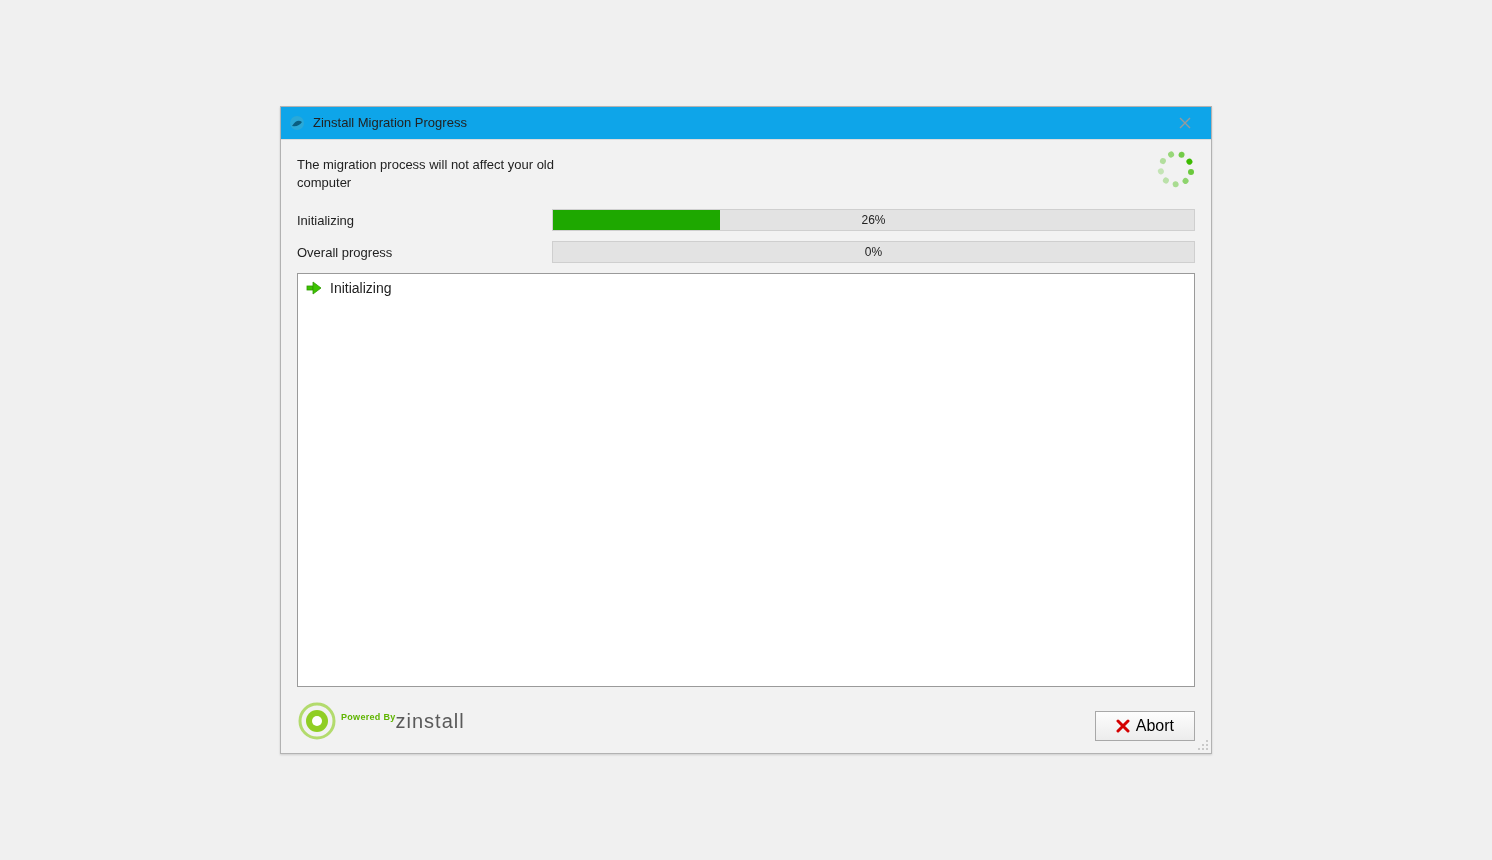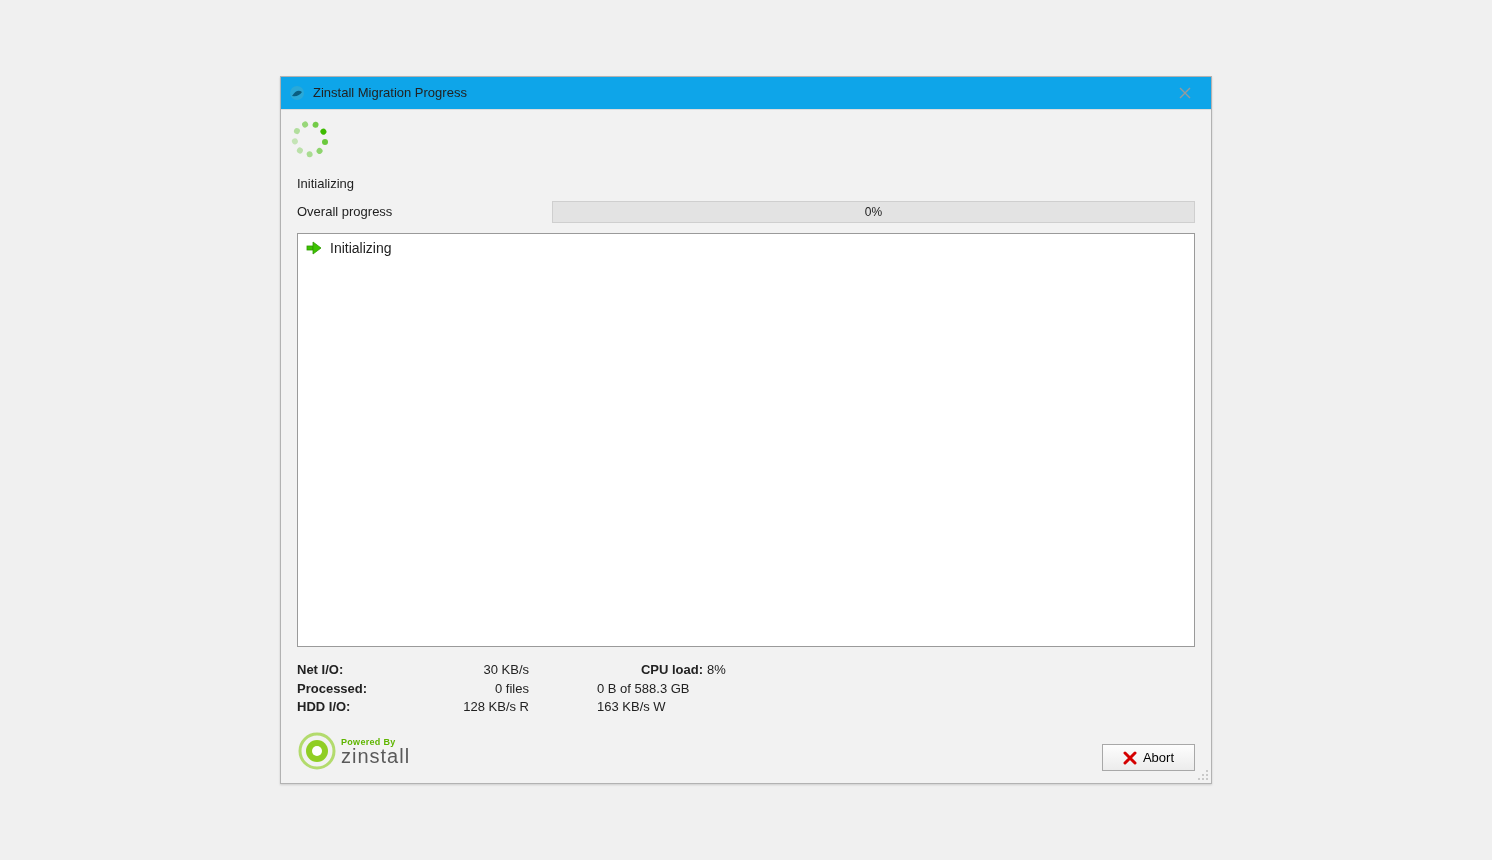--- a/index.html
+++ b/index.html
@@ -84,26 +84,26 @@
   .stats .lbl{font-weight:bold;}
   .stats .val{text-align:right;padding-right:8px;}
   .stats .lbl2{font-weight:bold;text-align:right;padding-right:4px;}
   .stats .val2{}
   
   .footer{
     display:flex;align-items:flex-end;justify-content:space-between;margin-top:14px;
   }
   .logo{display:flex;align-items:center;}
   .logo svg{flex:0 0 auto;}
-  .logo-text{display:flex;flex-direction:column;margin-left:4px;}
+  .logo-text{display:flex;flex-direction:row;margin-left:4px;}
   .logo-text .pb{color:#5fb500;font-size:9px;font-weight:bold;letter-spacing:.3px;}
   .logo-text .br{color:#5a5a5a;font-size:20px;font-weight:300;letter-spacing:1px;font-family:"Segoe UI",Arial,sans-serif;line-height:.9;}
   .abort{
     border:1px solid #a8a8a8;background:linear-gradient(#fdfdfd,#ececec);
-    padding:5px 20px;font-size:13px;display:flex;align-items:center;cursor:pointer;
+    padding:5px 20px;font-size:16px;display:flex;align-items:center;cursor:pointer;
   }
   .abort .xicon{width:14px;height:14px;margin-right:6px;}
   .grip{
     position:absolute;right:2px;bottom:2px;width:12px;height:12px;opacity:.45;
   }
 </style>
 </head>
 <body>
 
 <div class="window">
@@ -119,35 +119,40 @@
     <span class="close">
       <svg width="12" height="12" viewBox="0 0 12 12">
           <path d="M1 1 L11 11 M11 1 L1 11" stroke="currentColor" stroke-width="1.4"></path>
         </svg>
     </span>
   </div>
 
   <div class="body">
 
     <div class="info-row">
+      <div class="info-text">The migration process will not affect your old computer</div>
       <div class="spinner">
         <span style="transform:rotate(0deg)   translate(12px);opacity:.75"></span>
         <span style="transform:rotate(40deg)  translate(12px);opacity:.55"></span>
         <span style="transform:rotate(80deg)  translate(12px);opacity:.40"></span>
         <span style="transform:rotate(120deg) translate(12px);opacity:.30"></span>
         <span style="transform:rotate(160deg) translate(12px);opacity:.25"></span>
         <span style="transform:rotate(200deg) translate(12px);opacity:.35"></span>
         <span style="transform:rotate(240deg) translate(12px);opacity:.50"></span>
         <span style="transform:rotate(280deg) translate(12px);opacity:.70"></span>
         <span style="transform:rotate(320deg) translate(12px);opacity:1.0"></span>
       </div>
     </div>
 
     <div class="prog-row">
       <div class="prog-label">Initializing</div>
+      <div class="prog-bar">
+        <div class="prog-fill" style="width: 26%;"></div>
+        <div class="prog-text">26%</div>
+      </div>
     </div>
     <div class="prog-row">
       <div class="prog-label">Overall progress</div>
       <div class="prog-bar">
         <div class="prog-fill" style="width: 0%;"></div>
         <div class="prog-text">0%</div>
       </div>
     </div>
 
     <div class="log">
@@ -155,37 +160,20 @@
         <span class="arrow">
           <svg viewBox="0 0 16 16">
               <rect x="1" y="6" width="6" height="4" fill="#3cc400" stroke="#2e9800" stroke-width=".8"></rect>
               <path d="M7 2 L15 8 L7 14 Z" fill="#3cc400" stroke="#2e9800" stroke-width=".8"></path>
             </svg>
         </span>
         <span>Initializing</span>
       </div>
     </div>
 
-    <div class="stats">
-      <div class="lbl">Net I/O:</div>
-      <div class="val">30 KB/s</div>
-      <div></div>
-      <div class="lbl2">CPU load:</div>
-      <div class="val2">8%</div>
-
-      <div class="lbl">Processed:</div>
-      <div class="val">0 files</div>
-      <div></div>
-      <div class="val2" style="grid-column:4 / span 2">0 B of 588.3 GB</div>
-
-      <div class="lbl">HDD I/O:</div>
-      <div class="val">128 KB/s R</div>
-      <div></div>
-      <div class="val2" style="grid-column:4 / span 2">163 KB/s W</div>
-    </div>
 
     <div class="footer">
       <div class="logo">
         <svg width="40" height="40" viewBox="0 0 40 40">
           <circle cx="20" cy="20" r="17" fill="none" stroke="#7fc800" stroke-width="3" opacity=".55"></circle>
           <circle cx="20" cy="20" r="11" fill="#7fc800" opacity=".85"></circle>
           <circle cx="20" cy="20" r="5" fill="#fff"></circle>
         </svg>
         <div class="logo-text">
           <span class="pb">Powered By</span>

